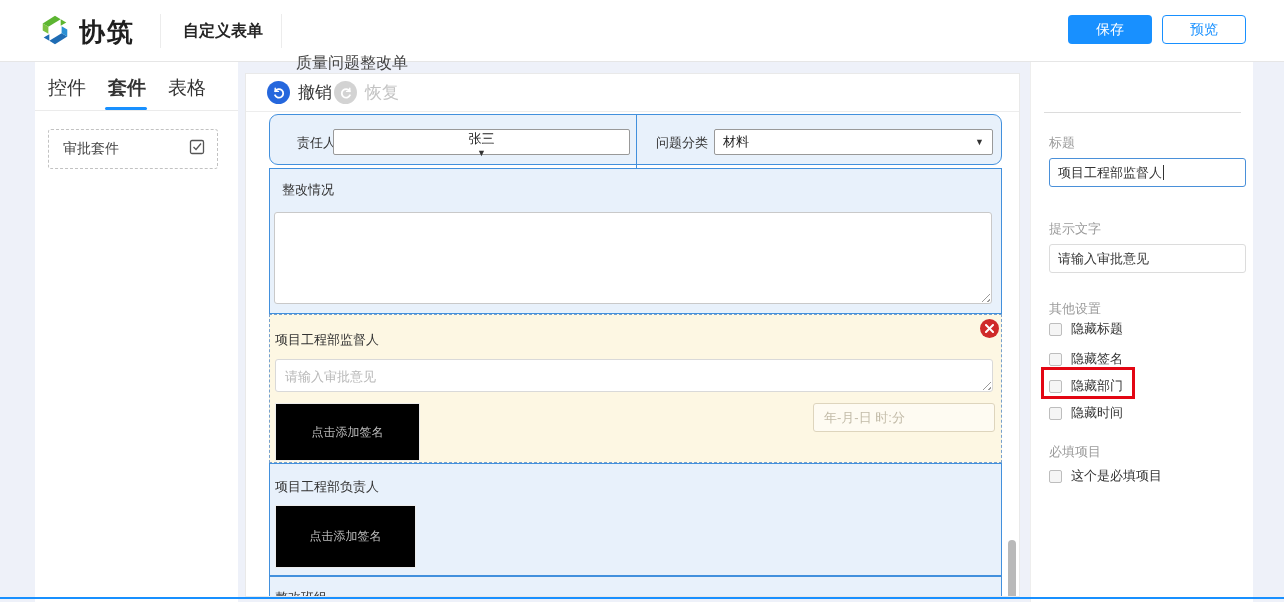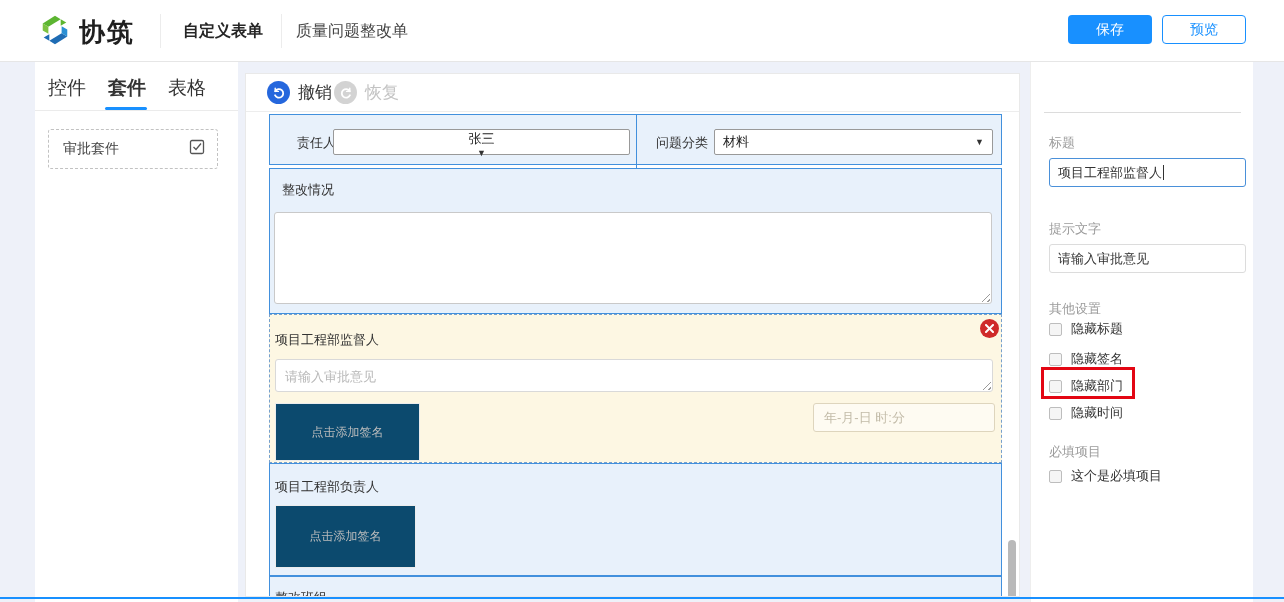--- a/index.html
+++ b/index.html
@@ -8,21 +8,21 @@
   .stage { position:relative; width:1284px; height:602px; background:#eef1f9; overflow:hidden; }
 
   
   .header { position:absolute; left:0; top:0; width:1284px; height:62px; background:#fff; border-bottom:1px solid #e6e6e6; z-index:5; }
   .logo { position:absolute; left:38px; top:13px; display:flex; align-items:center; gap:7px; }
   .logo-text { font-size:26px; font-weight:bold; color:#1f1f1f; letter-spacing:2px; }
   .hdr-div { position:absolute; top:14px; width:1px; height:34px; background:#ececec; }
   .hdr-div.d1 { left:160px; } .hdr-div.d2 { left:281px; }
   .hdr-nav { position:absolute; top:0; height:62px; display:flex; align-items:center; font-size:16px; color:#262626; }
   .hdr-nav.bold { left:183px; font-weight:bold; }
-  .hdr-nav.plain { left:296px; color:#444; }
+  .hdr-nav.plain { left:296px; color:#444;margin-top:32px; }
   .btn { position:absolute; top:15px; height:29px; width:84px; border-radius:4px; font-size:14px; display:flex; align-items:center; justify-content:center; cursor:pointer; }
   .btn-save { left:1068px; background:#1890ff; color:#fff; }
   .btn-preview { left:1162px; background:#fff; color:#1890ff; border:1px solid #1890ff; }
 
   
   .sidebar { position:absolute; left:35px; top:62px; width:203px; height:540px; background:#fff; }
   .tabs { position:absolute; left:0; top:0; width:203px; height:49px; border-bottom:1px solid #ebebeb; }
   .tab { position:absolute; top:13px; font-size:19px; color:#333; cursor:pointer; }
   .tab.t0 { left:13px; } .tab.t1 { left:73px; font-weight:bold; } .tab.t2 { left:133px; }
   .tab-underline { position:absolute; left:70px; top:45px; width:42px; height:3px; background:#1890ff; border-radius:2px; }
@@ -35,42 +35,42 @@
   .tool { position:absolute; top:7px; display:flex; align-items:center; gap:8px; cursor:pointer; }
   .tool.undo { left:21px; } .tool.redo { left:88px; cursor:default; }
   .tool-circle { width:23px; height:23px; border-radius:50%; display:flex; align-items:center; justify-content:center; }
   .tool.undo .tool-circle { background:#2567dd; }
   .tool.redo .tool-circle { background:#d3d3d3; }
   .tool-label { font-size:17px; }
   .tool.undo .tool-label { color:#333; }
   .tool.redo .tool-label { color:#c3c3c3; }
 
   .sec { position:absolute; left:23px; width:733px; background:#e8f1fb; border:1px solid #4290dd; }
-  .sec-row { top:40px; height:51px; }
+  .sec-row { top:40px; height:51px;border-radius:9px; }
   .row-divider { position:absolute; left:366px; top:0; width:1px; height:53px; background:#4290dd; }
   .fld-label { position:absolute; font-size:13px; color:#333; top:19px; }
   .fld-label.l1 { left:27px; } .fld-label.l2 { left:386px; }
   .select { position:absolute; top:14px; height:26px; background:#fff; border:1px solid #999; border-radius:2px; display:flex; align-items:center; justify-content:space-between; padding:0 8px; font-size:13px; color:#222; cursor:pointer; }
   .select.s1 { left:63px; width:297px;flex-direction:column; } .select.s2 { left:444px; width:279px; }
   .select .arrow { font-size:9px; color:#333; }
 
   .sec-situation { top:94px; height:146px; }
   .sec-title { position:absolute; left:12px; top:12px; font-size:13px; color:#333; }
   .textarea { position:absolute; background:#fff; border:1px solid #c9c9c9; border-radius:3px; }
   .ta-situation { left:4px; top:43px; width:718px; height:92px; }
   .grip { position:absolute; right:1px; bottom:1px; width:10px; height:10px;
           background:repeating-linear-gradient(135deg,#9a9a9a 0 1px,transparent 1px 4px);
           clip-path:polygon(100% 0,100% 100%,0 100%); }
 
   .sec-selected { top:240px; height:149px; background:#fdf7e3; border:1px dashed #76a0cd; }
   .sec-selected .sec-title { left:5px; top:16px; }
   .close-btn { position:absolute; right:2px; top:4px; width:19px; height:19px; border-radius:50%; background:#cf2a2a; display:flex; align-items:center; justify-content:center; cursor:pointer; }
   .ta-comment { left:5px; top:44px; width:718px; height:33px; border-color:#d9d9d9; }
   .ph { position:absolute; left:9px; top:8px; font-size:13px; color:#b8b8b8; white-space:nowrap; }
-  .sigbox { position:absolute; background:#0c4a6e; border:1px solid #ececec; display:flex; align-items:center; justify-content:center; font-size:12px; color:#bdbdbd; cursor:pointer; }
+  .sigbox { position:absolute; background:#000000; border:1px solid #ececec; display:flex; align-items:center; justify-content:center; font-size:12px; color:#bdbdbd; cursor:pointer; }
   .sig-sel { left:5px; top:88px; width:145px; height:58px; }
   .datebox { position:absolute; left:543px; top:88px; width:182px; height:29px; background:rgba(255,255,255,.55); border:1px solid #ded5bd; border-radius:3px; display:flex; align-items:center; padding:0 10px; font-size:13px; color:#c2bba8; cursor:text; }
 
   .sec-manager { top:389px; height:113px; }
   .sec-manager .sec-title { left:5px; top:14px; }
   .sig-mgr { left:5px; top:41px; width:141px; height:63px; }
 
   .sec-team { top:502px; height:60px; }
   .sec-team .sec-title { left:5px; top:12px; }
 

